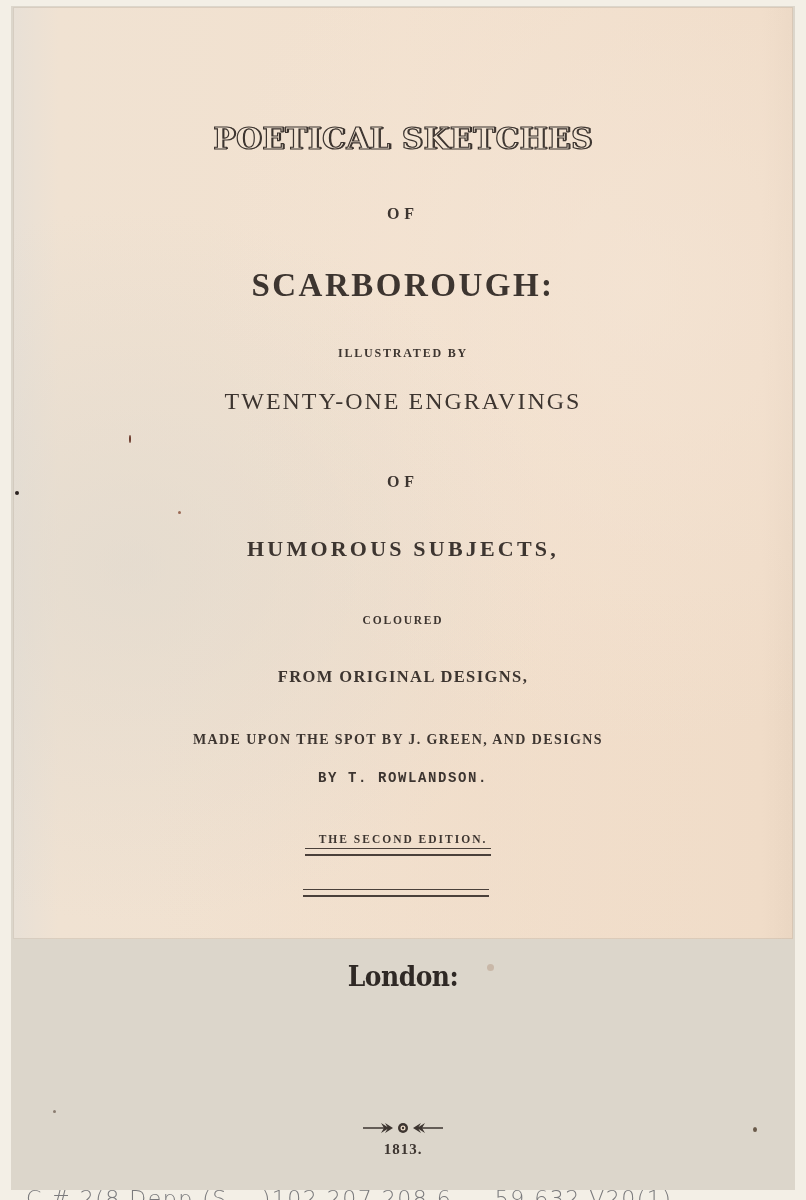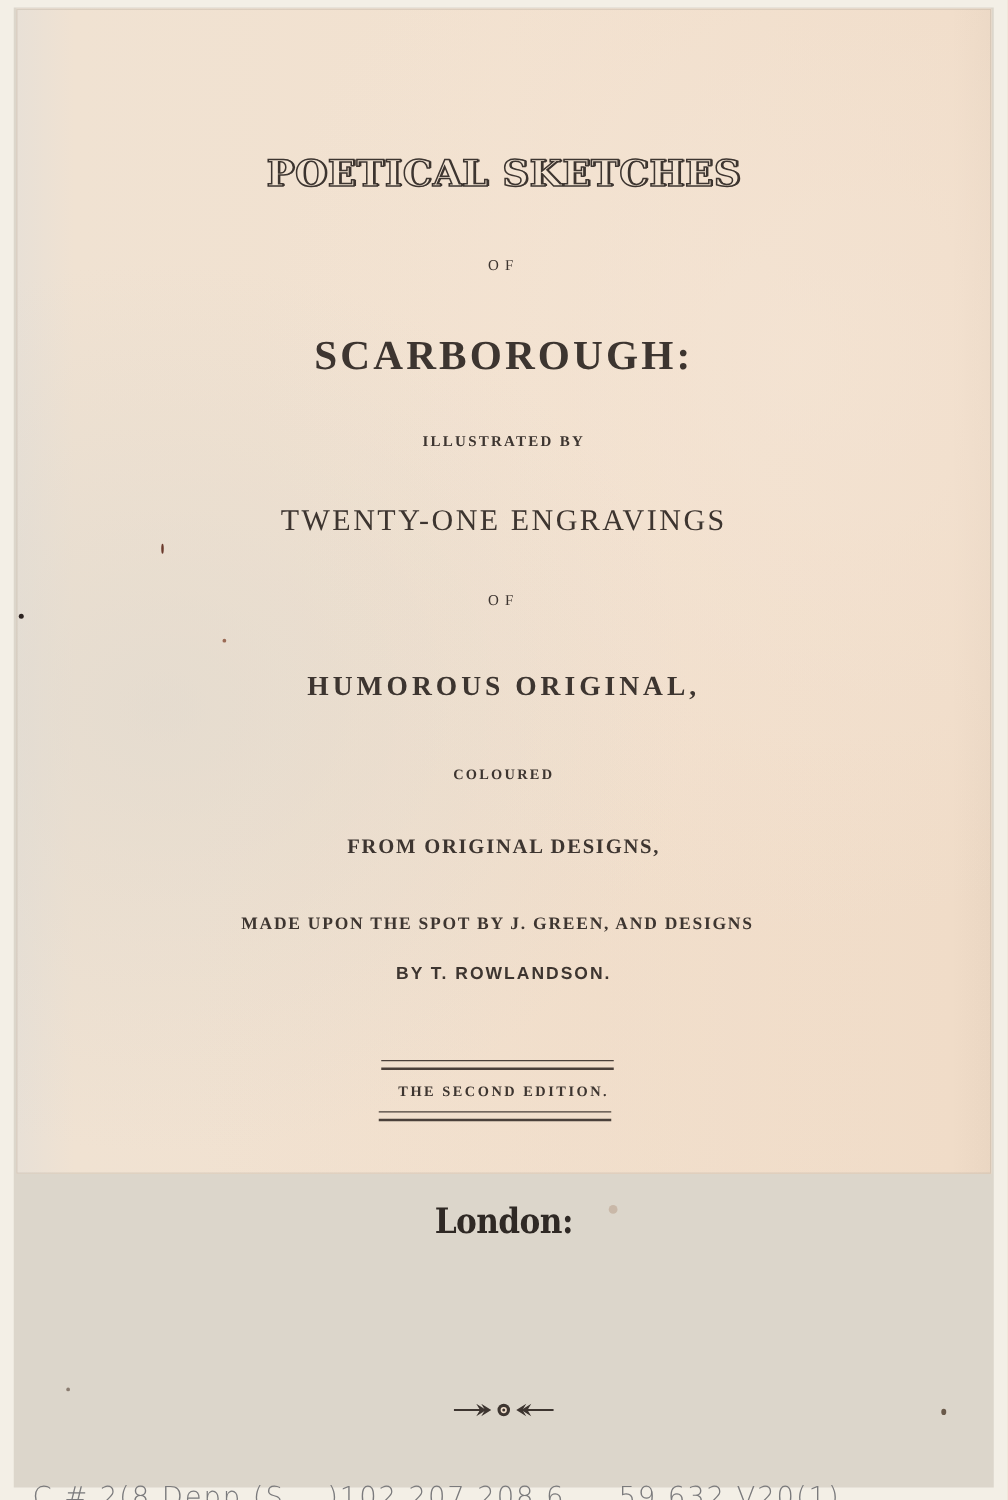--- a/index.html
+++ b/index.html
@@ -50,42 +50,42 @@
       font-size: 29px;
       font-weight: bold;
       letter-spacing: 0.5px;
       color: #f3e4d3;
       -webkit-text-stroke: 1.2px #3d3530;
       text-shadow: 1.5px 0 0 #3d3530;
       transform: scaleX(1.02);
     }
     .of-small {
       font-family: "Liberation Serif", serif;
-      font-size: 12px;
-      font-weight: normal;
+      font-size: 16px;
+      font-weight: bold;
       letter-spacing: 5px;
     }
     .of-1 { top: 198px; }
     .of-2 { top: 466px; }
     .title-place {
       top: 260px;
       font-family: "Liberation Serif", serif;
       font-size: 33px;
       font-weight: bold;
       letter-spacing: 2.5px;
     }
     .small-caps-bold {
       font-family: "Liberation Serif", serif;
       font-size: 12px;
       font-weight: bold;
       letter-spacing: 1.8px;
     }
     .illustrated { top: 339px; }
     .engravings {
-      top: 397px;
+      top: 381px;
       font-family: "Liberation Serif", serif;
       font-size: 24px;
       letter-spacing: 2px;
     }
     .humorous {
       top: 529px;
       font-family: "Liberation Serif", serif;
       font-size: 22px;
       font-weight: bold;
       letter-spacing: 3.2px;
@@ -101,21 +101,21 @@
     .made-upon {
       top: 725px;
       font-family: "Liberation Serif", serif;
       font-size: 14px;
       font-weight: bold;
       letter-spacing: 1.4px;
       left: -5px;
     }
     .rowlandson {
       top: 763px;
-      font-family: Liberation Sans, sans-serif;
+      font-family: Liberation Mono, monospace;
       font-size: 14px;
       font-weight: bold;
       letter-spacing: 1.6px;
     }
     .rule-pair {
       position: absolute;
       left: 292px;
       width: 186px;
       height: 8px;
     }
@@ -125,21 +125,21 @@
       left: 0;
       right: 0;
       height: 1.3px;
       background: #4a403a;
     }
     .rule-pair::before { top: 0; }
     .rule-pair::after { top: 6px; height: 1.6px; }
     .rule-top { top: 841px; }
     .rule-bottom { top: 882px; left: 290px; }
     .edition {
-      top: 861px;
+      top: 826px;
       font-size: 11.5px;
       letter-spacing: 2px;
     }
     .london {
       top: 955px;
       font-family: "DejaVu Serif", serif;
       font-size: 25px;
       font-weight: bold;
       letter-spacing: -0.5px;
       color: #2f2925;
@@ -200,21 +200,21 @@
   <div class="speck" style="left:474px;top:957px;width:7px;height:7px;background:#c9b8a8;"></div>
   <div class="speck" style="left:740px;top:1120px;width:4px;height:5px;background:#6a5a4a;"></div>
   <div class="speck" style="left:40px;top:1103px;width:3px;height:3px;background:#8a7c70;"></div>
 
   <div class="line title-main">POETICAL SKETCHES</div>
   <div class="line of-small of-1">OF</div>
   <div class="line small-caps-bold illustrated">ILLUSTRATED BY</div>
   <div class="line title-place">SCARBOROUGH:</div>
   <div class="line engravings">TWENTY-ONE ENGRAVINGS</div>
   <div class="line of-small of-2">OF</div>
-  <div class="line humorous">HUMOROUS ORIGINAL,</div>
+  <div class="line humorous">HUMOROUS SUBJECTS,</div>
   <div class="line designs">FROM ORIGINAL DESIGNS,</div>
   <div class="line small-caps-bold coloured">COLOURED</div>
   <div class="line made-upon">MADE UPON THE SPOT BY J. GREEN, AND DESIGNS</div>
   <div class="line rowlandson">BY T. ROWLANDSON.</div>
 
   <div class="rule-pair rule-top"></div>
   <div class="line small-caps-bold edition">THE SECOND EDITION.</div>
   <div class="rule-pair rule-bottom"></div>
 
   <div class="line london">London:</div>
@@ -225,15 +225,16 @@
       <path d="M18 3 L26 8 L18 13 L21 8 Z" fill="#3d3530"></path>
       <path d="M22 3 L30 8 L22 13 L25 8 Z" fill="#3d3530"></path>
       <circle cx="40" cy="8" r="5" fill="#3d3530"></circle>
       <circle cx="40" cy="8" r="2.5" fill="#f1dfcc"></circle>
       <circle cx="40" cy="8" r="1.2" fill="#3d3530"></circle>
       <path d="M62 3 L54 8 L62 13 L59 8 Z" fill="#3d3530"></path>
       <path d="M58 3 L50 8 L58 13 L55 8 Z" fill="#3d3530"></path>
       <line x1="52" y1="8" x2="80" y2="8" stroke="#3d3530" stroke-width="1.5"></line>
     </svg>
   </div>
+  <div class="line year">1813.</div>
 </div>
 
 <div class="handwritten">C # 2(8 Depp.(S...  )102.207.208  6 ...  59.632 V20(1)</div>
 
 </body></html>

